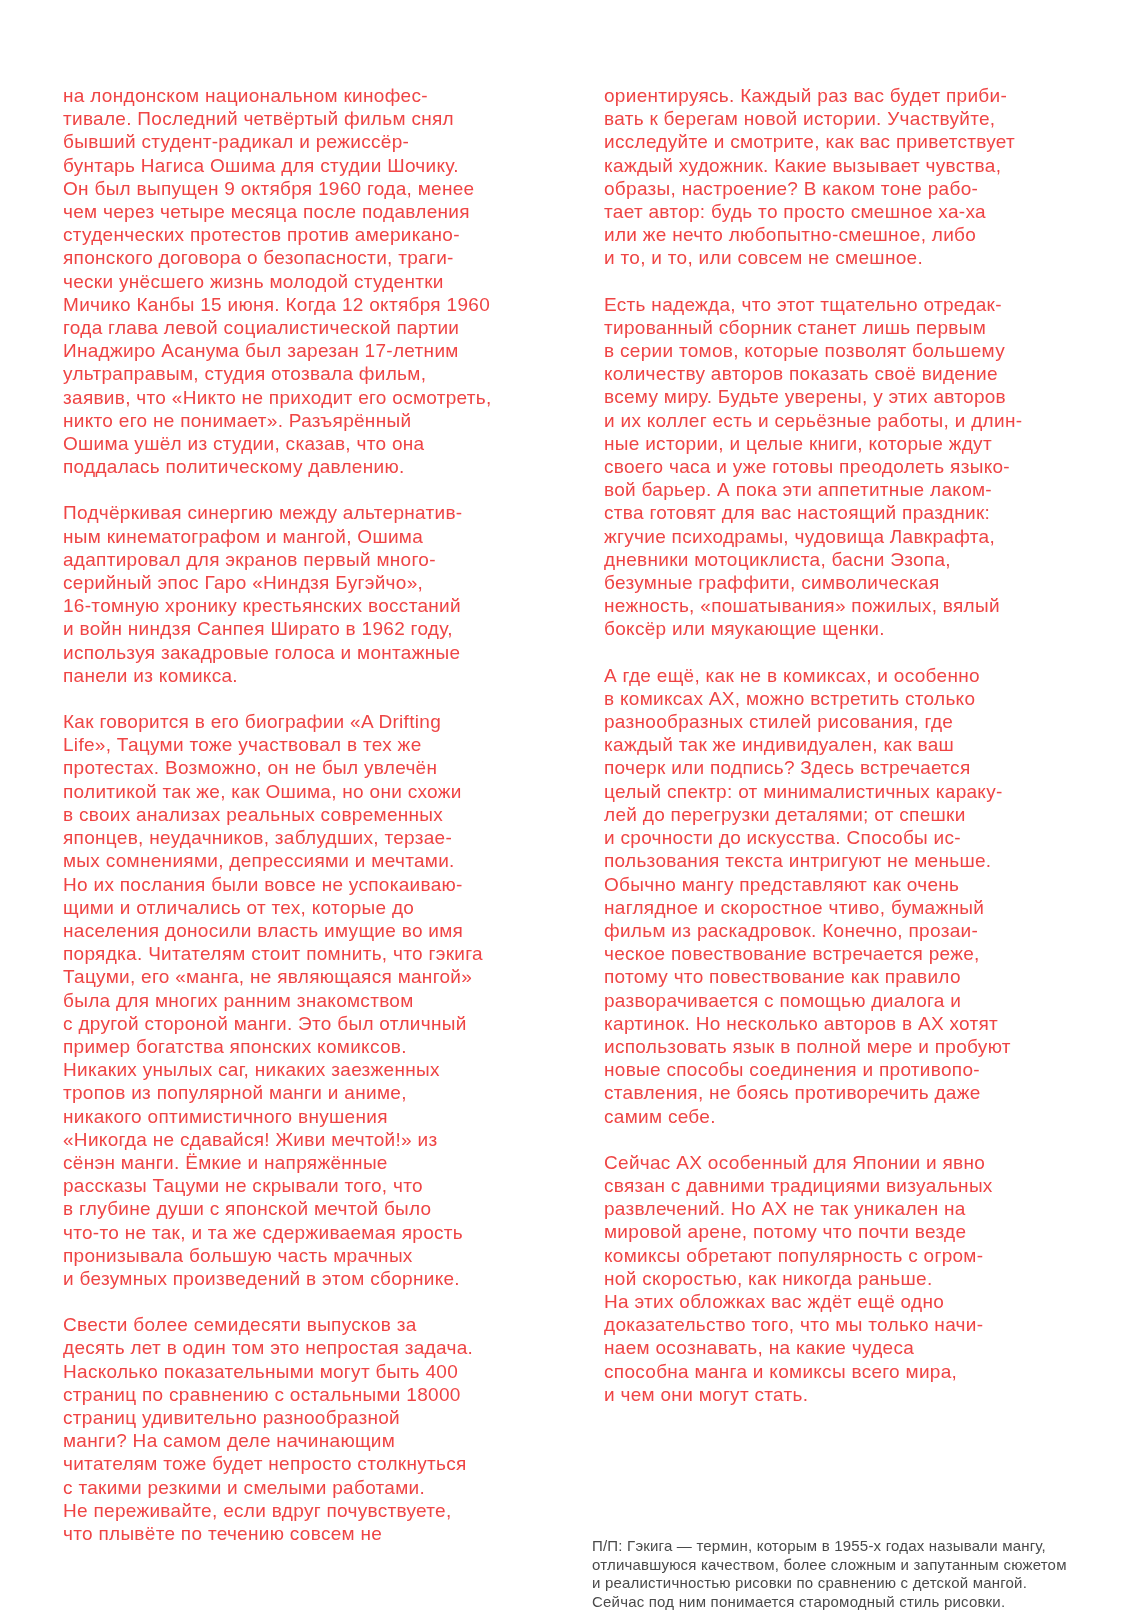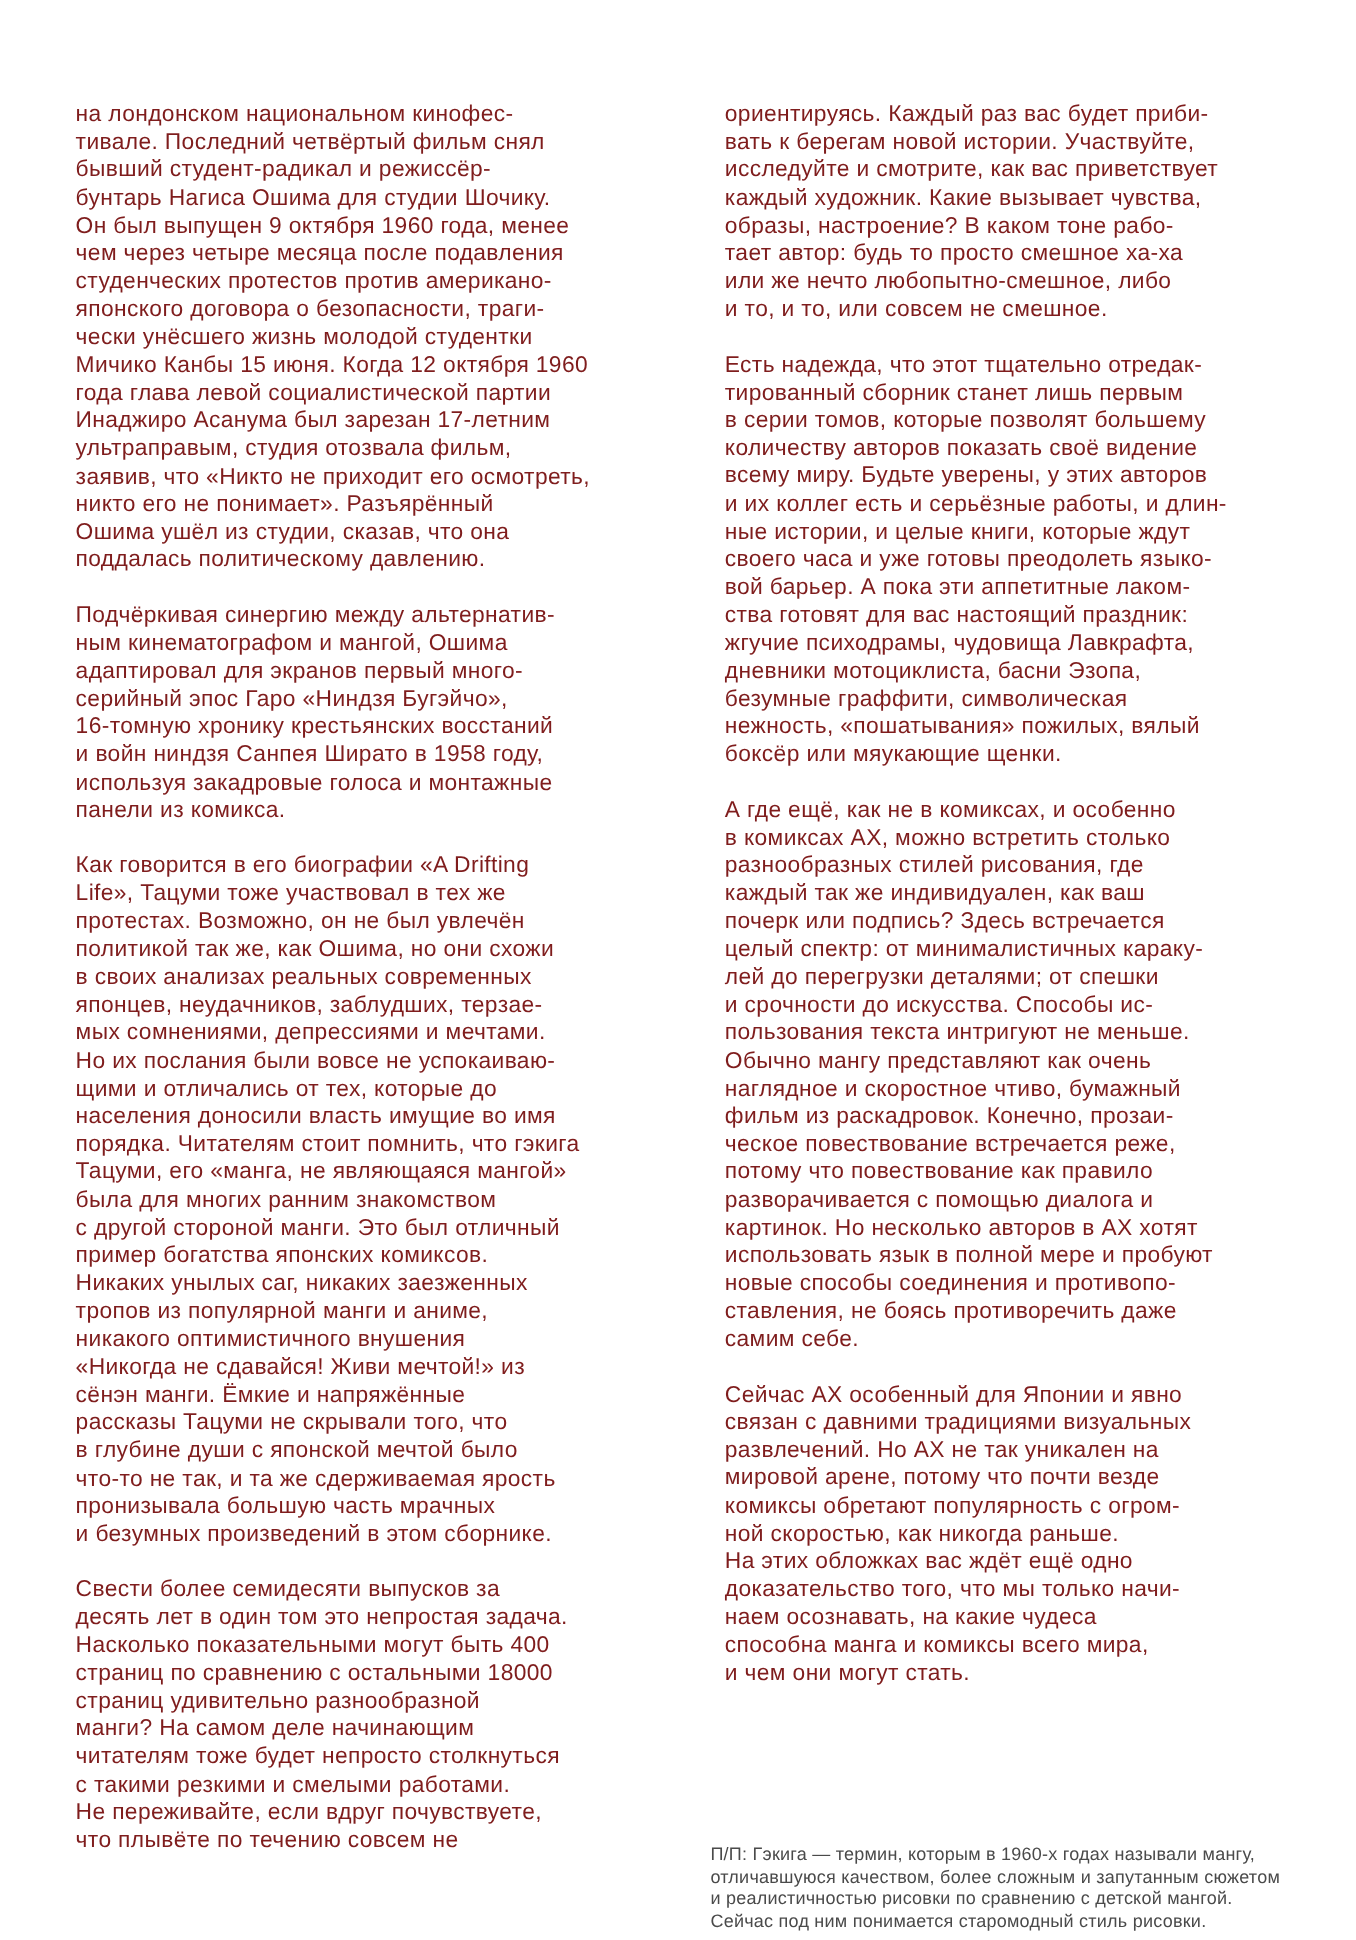--- a/index.html
+++ b/index.html
@@ -11,21 +11,21 @@
     position: relative;
     width: 1130px;
     height: 1617px;
     background: #ffffff;
     overflow: hidden;
     font-family: "Liberation Sans", sans-serif;
   }
   .col {
     position: absolute;
     top: 84px;
-    color: #7f1d1d;
+    color: #ef4444;
     font-size: 19px;
     line-height: 23.2px;
     letter-spacing: 0.3px;
     font-weight: 400;
   }
   .col-left  { left: 63px;  width: 482px; }
   .col-right { left: 604px; width: 482px; }
   .para {
     margin: 0 0 23px 0;
     white-space: pre-line;
@@ -63,21 +63,21 @@
 ультраправым, студия отозвала фильм,
 заявив, что «Никто не приходит его осмотреть,
 никто его не понимает». Разъярённый
 Ошима ушёл из студии, сказав, что она
 поддалась политическому давлению.</p>
     <p class="para">Подчёркивая синергию между альтернатив-
 ным кинематографом и мангой, Ошима
 адаптировал для экранов первый много-
 серийный эпос Гаро «Ниндзя Бугэйчо»,
 16-томную хронику крестьянских восстаний
-и войн ниндзя Санпея Ширато в 1958 году,
+и войн ниндзя Санпея Ширато в 1962 году,
 используя закадровые голоса и монтажные
 панели из комикса.</p>
     <p class="para">Как говорится в его биографии «A Drifting
 Life», Тацуми тоже участвовал в тех же
 протестах. Возможно, он не был увлечён
 политикой так же, как Ошима, но они схожи
 в своих анализах реальных современных
 японцев, неудачников, заблудших, терзае-
 мых сомнениями, депрессиями и мечтами.
 Но их послания были вовсе не успокаиваю-
@@ -160,18 +160,18 @@
 мировой арене, потому что почти везде
 комиксы обретают популярность с огром-
 ной скоростью, как никогда раньше.
 На этих обложках вас ждёт ещё одно
 доказательство того, что мы только начи-
 наем осознавать, на какие чудеса
 способна манга и комиксы всего мира,
 и чем они могут стать.</p>
   </div>
 
-  <div class="footnote">П/П: Гэкига — термин, которым в 1960-х годах называли мангу,
+  <div class="footnote">П/П: Гэкига — термин, которым в 1955-х годах называли мангу,
 отличавшуюся качеством, более сложным и запутанным сюжетом
 и реалистичностью рисовки по сравнению с детской мангой.
 Сейчас под ним понимается старомодный стиль рисовки.</div>
 
 </div>
 
 </body></html>

